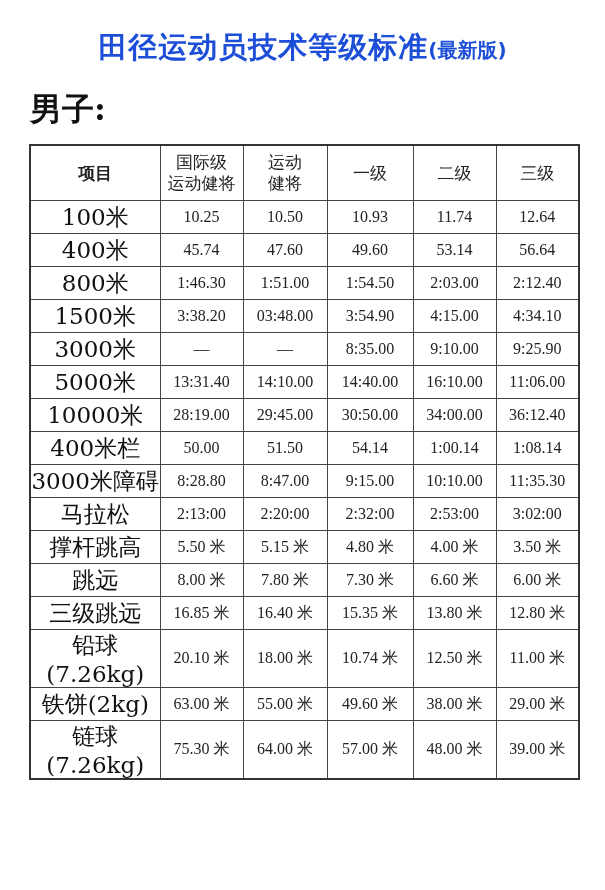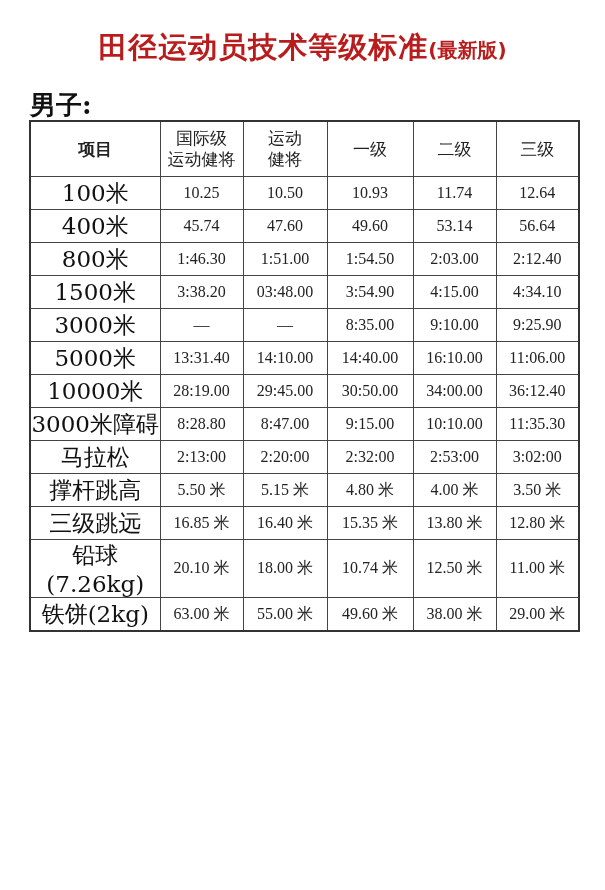--- a/index.html
+++ b/index.html
@@ -2,29 +2,29 @@
 <html><head>
 <meta charset="utf-8">
 <style>
   html, body { margin:0; padding:0; }
   body {
     width:605px; height:890px; background:#ffffff; position:relative; overflow:hidden;
     font-family: "Liberation Serif", "DejaVu Serif", serif; color:#1a1a1a;
   }
   .title {
     position:absolute; left:0; top:28px; width:605px; text-align:center;
-    font-family: "DejaVu Sans", sans-serif; font-weight:bold; font-size:29px; letter-spacing:1px; color:#b91c1c;
+    font-family: "DejaVu Sans", sans-serif; font-weight:bold; font-size:29px; letter-spacing:1px; color:#1d4ed8;
   }
   .title .sub { font-size:20px; letter-spacing:0; }
   .section {
-    position:absolute; left:30px; top:88px; font-size:26px; font-weight:bold; color:#111;
+    position:absolute; left:30px; top:88px; font-size:32px; font-weight:bold; color:#111;
     font-family: "DejaVu Serif", serif;
   }
   table {
-    position:absolute; left:29px; top:120px; width:549px; border-collapse:collapse;
+    position:absolute; left:29px; top:144px; width:549px; border-collapse:collapse;
     table-layout:fixed; border:2px solid #333;
   }
   td, th {
     border:1.5px solid #444; text-align:center; vertical-align:middle; padding:0;
     font-size:16px; color:#222; font-weight:normal;
   }
   th { height:54px; font-size:17px; line-height:21px; font-family:"DejaVu Serif", serif; }
   th.first { font-weight:bold; }
   td { height:32px; }
   td.event { font-size:23px; font-family:"DejaVu Serif", serif; color:#111; }
@@ -124,20 +124,28 @@
       </tr>
       <tr>
         <td class="event">10000米</td>
         <td>28:19.00</td>
         <td>29:45.00</td>
         <td>30:50.00</td>
         <td>34:00.00</td>
         <td>36:12.40</td>
       </tr>
       <tr>
+        <td class="event">400米栏</td>
+        <td>50.00</td>
+        <td>51.50</td>
+        <td>54.14</td>
+        <td>1:00.14</td>
+        <td>1:08.14</td>
+      </tr>
+      <tr>
         <td class="event">3000米障碍</td>
         <td>8:28.80</td>
         <td>8:47.00</td>
         <td>9:15.00</td>
         <td>10:10.00</td>
         <td>11:35.30</td>
       </tr>
       <tr>
         <td class="event">马拉松</td>
         <td>2:13:00</td>
@@ -148,20 +156,28 @@
       </tr>
       <tr>
         <td class="event">撑杆跳高</td>
         <td>5.50 米</td>
         <td>5.15 米</td>
         <td>4.80 米</td>
         <td>4.00 米</td>
         <td>3.50 米</td>
       </tr>
       <tr>
+        <td class="event">跳远</td>
+        <td>8.00 米</td>
+        <td>7.80 米</td>
+        <td>7.30 米</td>
+        <td>6.60 米</td>
+        <td>6.00 米</td>
+      </tr>
+      <tr>
         <td class="event">三级跳远</td>
         <td>16.85 米</td>
         <td>16.40 米</td>
         <td>15.35 米</td>
         <td>13.80 米</td>
         <td>12.80 米</td>
       </tr>
       <tr>
         <td class="event">铅球(7.26kg)</td>
         <td>20.10 米</td>
@@ -171,14 +187,22 @@
         <td>11.00 米</td>
       </tr>
       <tr>
         <td class="event">铁饼(2kg)</td>
         <td>63.00 米</td>
         <td>55.00 米</td>
         <td>49.60 米</td>
         <td>38.00 米</td>
         <td>29.00 米</td>
       </tr>
+      <tr>
+        <td class="event">链球(7.26kg)</td>
+        <td>75.30 米</td>
+        <td>64.00 米</td>
+        <td>57.00 米</td>
+        <td>48.00 米</td>
+        <td>39.00 米</td>
+      </tr>
     </tbody>
 </table>
 
 </body></html>

